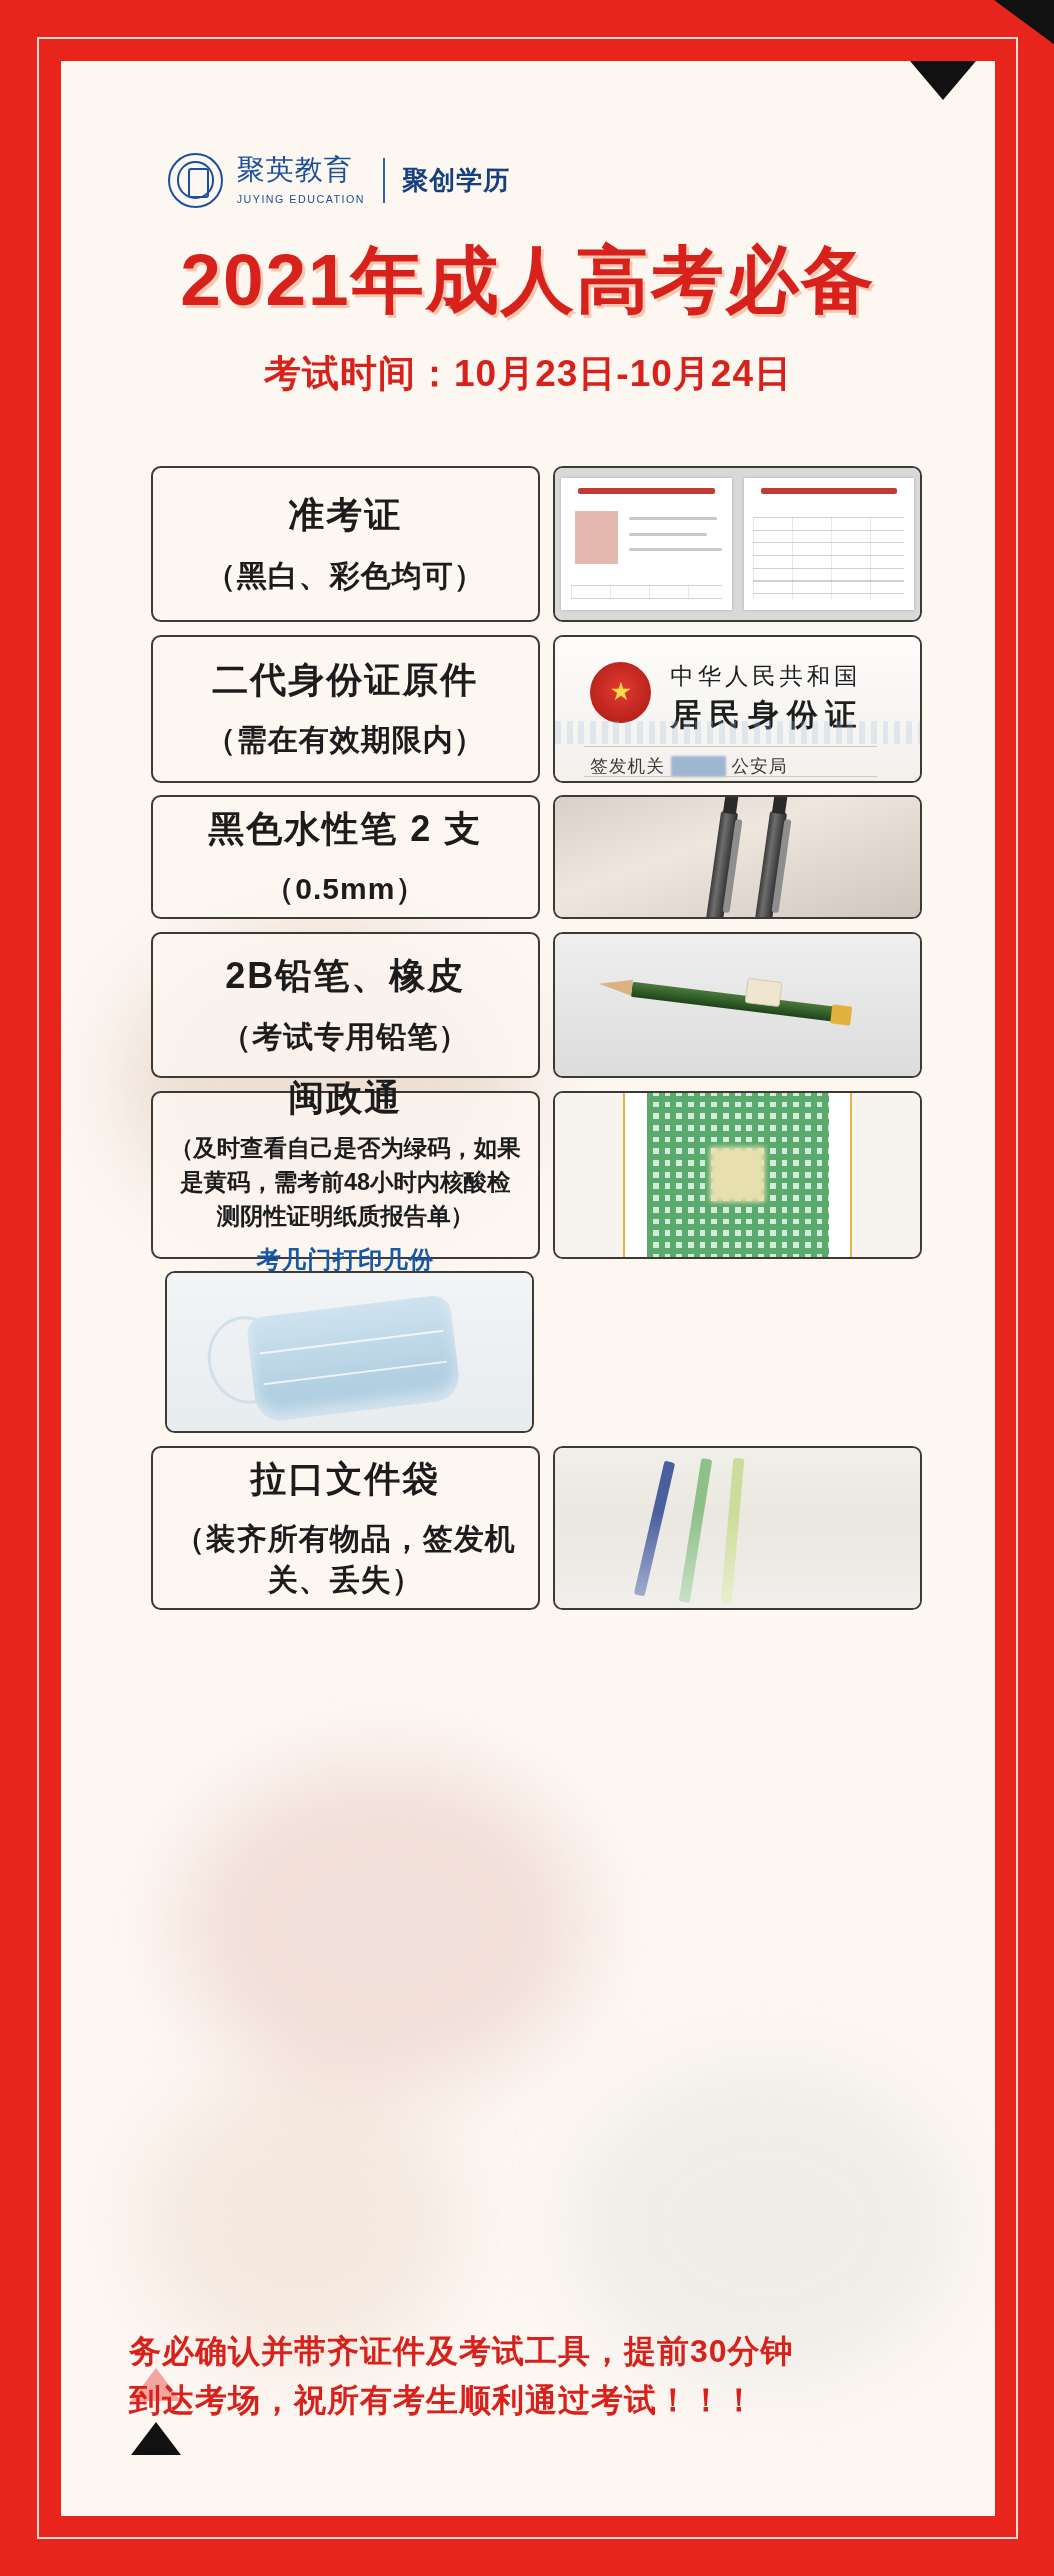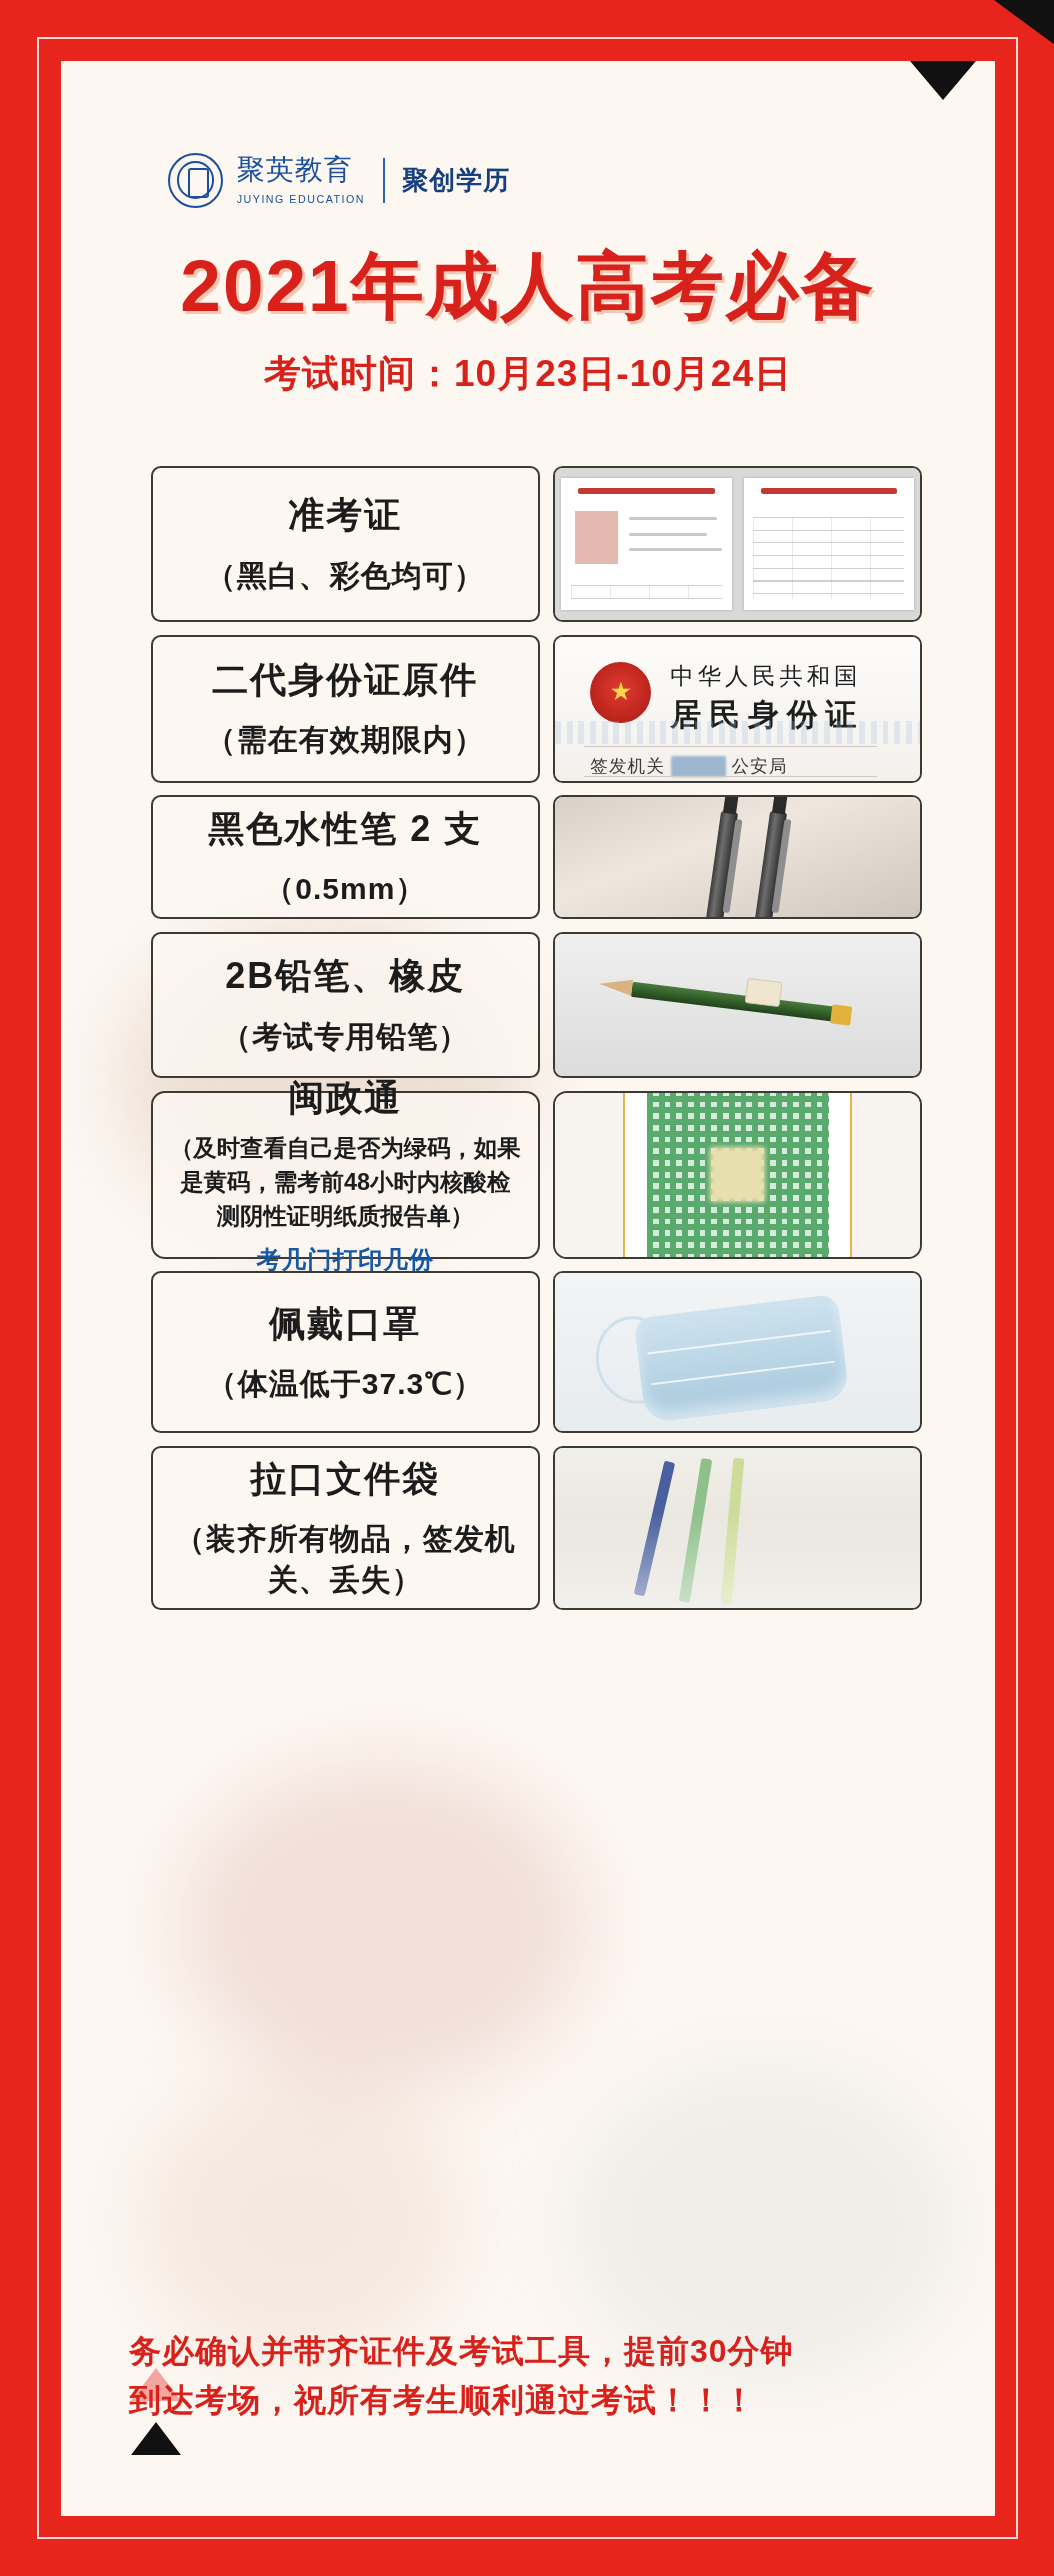--- a/index.html
+++ b/index.html
@@ -132,21 +132,21 @@
   }
   .logo-sub {
     font-size: 26px;
     color: #163f7d;
     font-weight: bold;
     letter-spacing: 1px;
   }
 
   .title-main {
     position: absolute;
-    top: 177px;
+    top: 171px;
     left: 0; right: 0;
     text-align: center;
     font-size: 73px;
     font-weight: bold;
     color: #d8211a;
     letter-spacing: 2px;
     text-shadow: 2.9px 2.9px 0 #f3c9b4;
     font-family: "Liberation Sans", sans-serif;
   }
   .title-sub {
@@ -221,21 +221,21 @@
     color: #1558a6;
     margin-top: 9.8px;
     letter-spacing: 1px;
   }
 
   
   .h1 { height: 148px; }
   .h2 { height: 156px; }
   .h3 { height: 124px; }
   .h4 { height: 146px; }
-  .h5 { height: 168px; border-radius: 14px; }
+  .h5 { height: 168px; }
   .h6 { height: 162px; }
   .h7 { height: 164px; }
 
   
   .idcard {
     position: absolute;
     inset: 0;
     background: linear-gradient(180deg,#fdfcfb 0%, #f3f0ec 100%);
   }
   .id-emblem {
@@ -551,24 +551,20 @@
           <div class="qr-bg">
             <div class="qr-card">
               <div class="qr"></div>
               <div class="qr-center"></div>
             </div>
           </div>
         </div>
       </div>
 
       <div class="row">
-        <div class="row-text h6">
-          <div class="line1">佩戴口罩</div>
-          <div class="line2">（体温低于37.3℃）</div>
-        </div>
         <div class="row-img h6">
           <div class="mask-bg">
             <div class="mask-ear"></div>
             <div class="mask-body"></div>
           </div>
         </div>
       </div>
 
       <div class="row">
         <div class="row-text h7">

